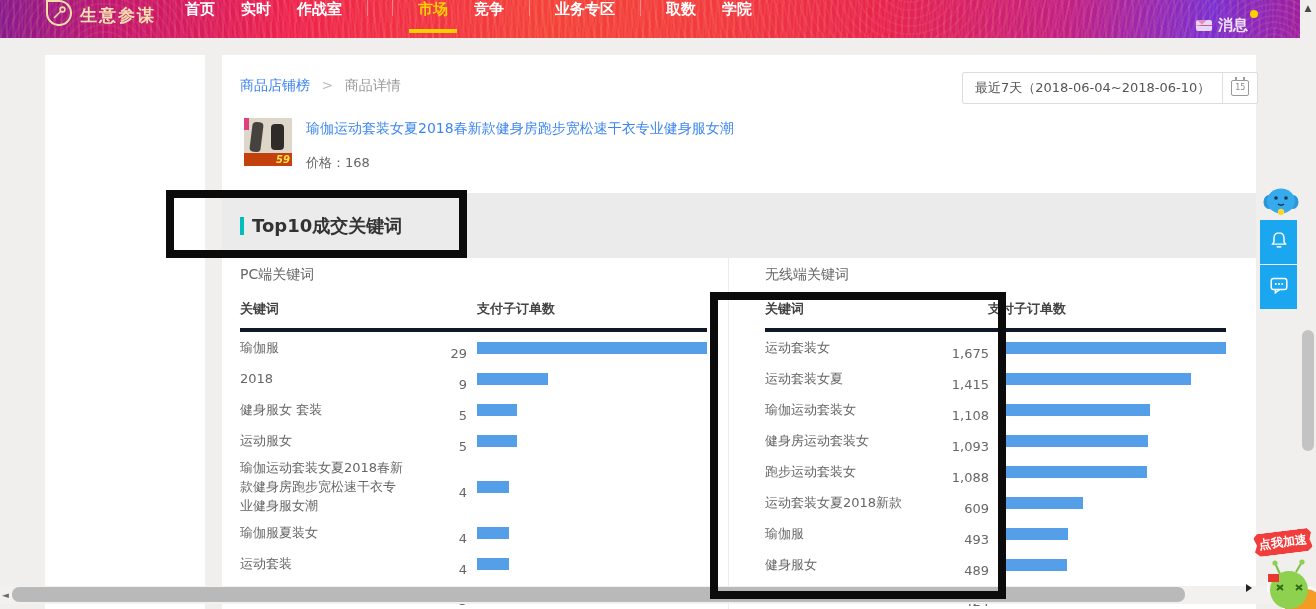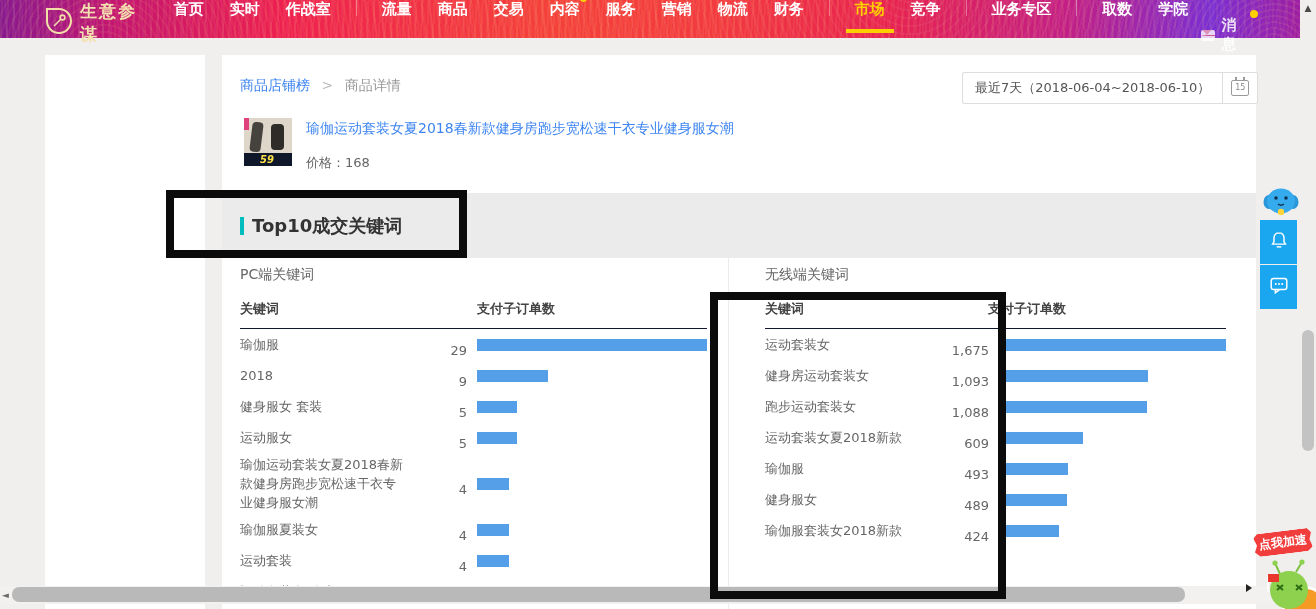--- a/index.html
+++ b/index.html
@@ -46,35 +46,35 @@
   .date-cal{width:34px;display:flex;align-items:center;justify-content:center;border-left:1px solid #ddd;}
   .cal{width:16px;height:14px;border:1px solid #9a9a9a;border-radius:2px;position:relative;font-size:8px;color:#888;display:flex;align-items:center;justify-content:center;line-height:10px;}
   .cal::before,.cal::after{content:'';position:absolute;top:-4px;width:2px;height:4px;background:#9a9a9a;}
   .cal::before{left:3px;} .cal::after{right:3px;}
   
   .product{position:absolute;left:244px;top:118px;display:flex;z-index:3;}
   .thumb{width:48px;height:48px;background:#ded6c9;position:relative;overflow:hidden;flex:none;cursor:pointer;}
   .thumb .acc{position:absolute;left:0;top:0;width:5px;height:12px;background:#e0427e;}
   .thumb .fig1{position:absolute;left:7px;top:4px;width:11px;height:30px;background:#46423d;border-radius:4px;transform:rotate(7deg);}
   .thumb .fig2{position:absolute;left:27px;top:6px;width:13px;height:26px;background:#2f2b28;border-radius:4px;}
-  .thumb .strip{position:absolute;bottom:0;left:0;right:0;height:13px;background:#0f172a;display:flex;align-items:center;justify-content:flex-end;padding-right:18px;}
+  .thumb .strip{position:absolute;bottom:0;left:0;right:0;height:13px;background:#c2410c;display:flex;align-items:center;justify-content:flex-end;padding-right:2px;}
   .thumb .strip span{color:#ffe24a;font-size:10px;font-style:italic;font-weight:bold;}
   .prod-info{margin-left:14px;}
   .prod-title{color:#3d85f2;font-size:14px;margin-top:2px;cursor:pointer;}
   .prod-price{color:#666;font-size:13px;margin-top:16px;}
   
   .section-strip{position:absolute;left:222px;top:193px;width:1034px;height:65px;background:#ebebeb;display:flex;align-items:center;z-index:3;}
   .section-bar{width:4px;height:18px;background:#00bdbd;margin-left:18px;margin-right:8px;}
   .section-title{font-size:18px;font-weight:bold;color:#333;}
   
   .panel{position:absolute;top:266px;z-index:3;}
   .panel-pc{left:240px;width:467px;}
   .panel-wl{left:765px;width:461px;}
   .panel-title{font-size:14px;color:#666;height:20px;}
-  .thead{position:relative;margin-top:14px;height:28px;border-bottom:1px solid #0f172a;font-size:13px;color:#444;font-weight:bold;}
+  .thead{position:relative;margin-top:14px;height:28px;border-bottom:4px solid #0f172a;font-size:13px;color:#444;font-weight:bold;}
   .th2{position:absolute;top:0;}
   .panel-pc .th2{left:237px;} .panel-wl .th2{left:223px;}
   .k-row{display:flex;align-items:center;min-height:31px;box-sizing:border-box;padding:2px 0;}
   .k-label{color:#666;font-size:13px;line-height:19px;padding-right:4px;box-sizing:border-box;}
   .panel-pc .k-label{width:170px;} .panel-wl .k-label{width:170px;}
   .k-val{text-align:right;color:#666;font-size:13px;box-sizing:border-box;margin-top:11px;}
   .panel-pc .k-val{width:65px;padding-right:8px;} .panel-wl .k-val{width:62px;padding-right:8px;}
   .k-barwrap{flex:1;}
   .k-bar{height:12px;}
   .panel-pc .k-bar{margin-left:2px;} .panel-wl .k-bar{margin-left:5px;}
@@ -117,30 +117,20 @@
       </svg>
     </span>
     <span class="logo-text">生意参谋</span>
   </div>
   <div class="nav-group" id="nav-left">
       <span class="nav-item">首页</span>
       <span class="nav-item">实时</span>
       <span class="nav-item">作战室</span>
     </div>
   <div class="nav-divider"></div>
-  <div class="nav-group" id="nav-main">
-      <span class="nav-item">流量</span>
-      <span class="nav-item">商品</span>
-      <span class="nav-item">交易</span>
-      <span class="nav-item dotted">内容</span>
-      <span class="nav-item">服务</span>
-      <span class="nav-item">营销</span>
-      <span class="nav-item">物流</span>
-      <span class="nav-item">财务</span>
-    </div>
   <div class="nav-divider"></div>
   <div class="nav-group" id="nav-market">
       <span class="nav-item active">市场</span>
       <span class="nav-item">竞争</span>
     </div>
   <div class="nav-divider"></div>
   <div class="nav-group" id="nav-zone">
       <span class="nav-item">业务专区</span>
     </div>
   <div class="nav-divider"></div>
@@ -264,20 +254,34 @@
   <div class="thead">
     <span class="th1">关键词</span>
     <span class="th2">支付子订单数</span>
   </div>
   <div id="wl-rows">
       <div class="k-row">
         <div class="k-label">运动套装女</div>
         <div class="k-val">1,675</div>
         <div class="k-barwrap">
           <div class="k-bar" style="width: 224px; background-color: rgb(84, 159, 232);"></div>
+        </div>
+      </div>
+      <div class="k-row">
+        <div class="k-label">运动套装女夏</div>
+        <div class="k-val">1,415</div>
+        <div class="k-barwrap">
+          <div class="k-bar" style="width: 189px; background-color: rgb(84, 159, 232);"></div>
+        </div>
+      </div>
+      <div class="k-row">
+        <div class="k-label">瑜伽运动套装女</div>
+        <div class="k-val">1,108</div>
+        <div class="k-barwrap">
+          <div class="k-bar" style="width: 148px; background-color: rgb(84, 159, 232);"></div>
         </div>
       </div>
       <div class="k-row">
         <div class="k-label">健身房运动套装女</div>
         <div class="k-val">1,093</div>
         <div class="k-barwrap">
           <div class="k-bar" style="width: 146px; background-color: rgb(84, 159, 232);"></div>
         </div>
       </div>
       <div class="k-row">

